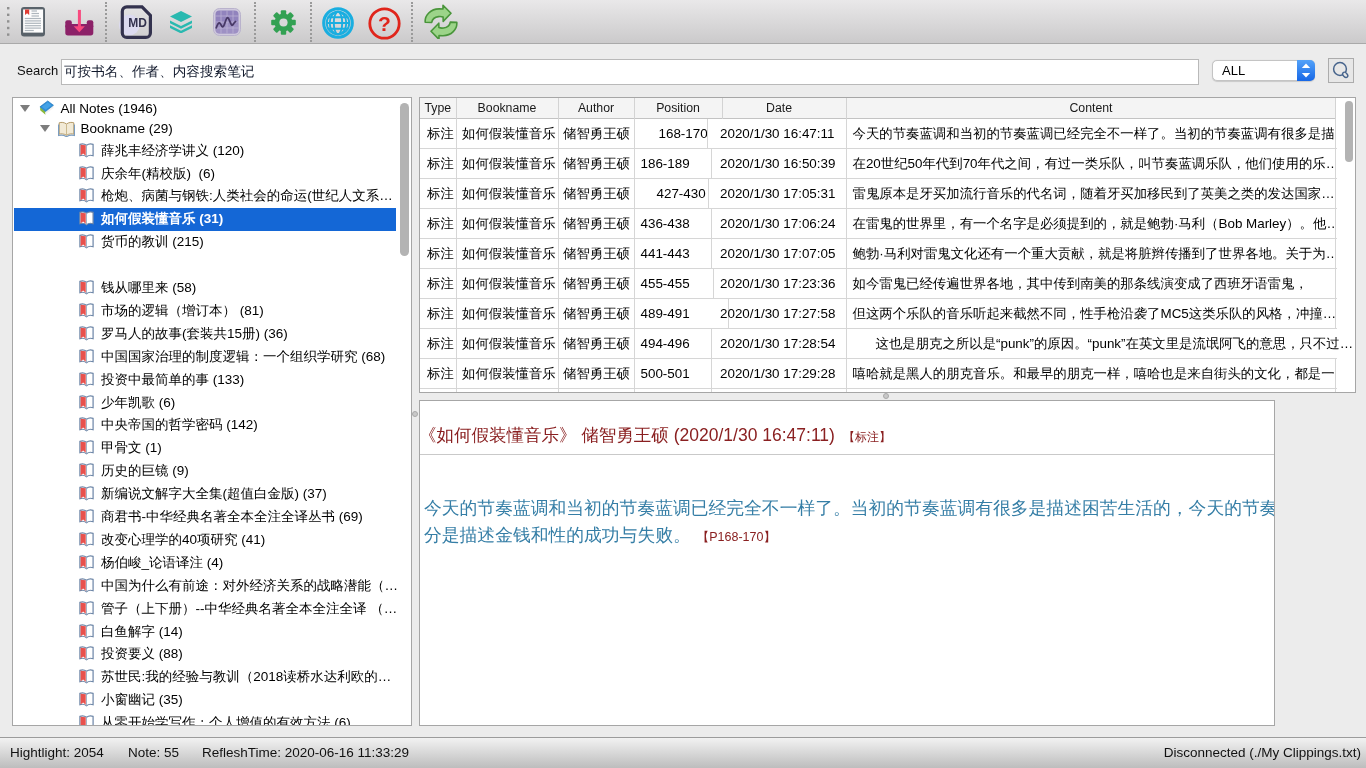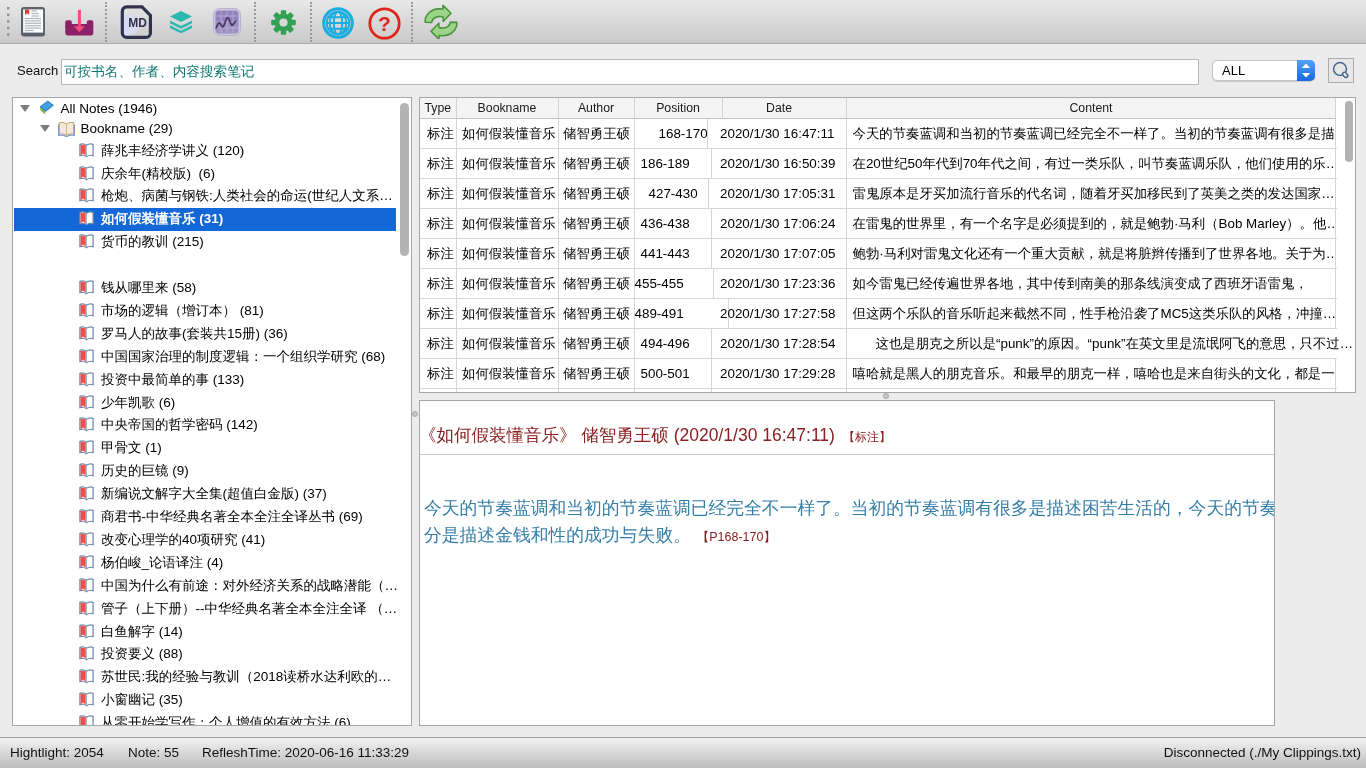--- a/index.html
+++ b/index.html
@@ -7,21 +7,21 @@
 font-family:"Liberation Sans",sans-serif;}
 .abs{position:absolute}
 
 #toolbar{position:absolute;left:0;top:0;width:1366px;height:44px;
 background:linear-gradient(#e9e8e9,#cbcacb);border-bottom:1px solid #a9a9a9}
 .tdiv{position:absolute;top:2px;height:40px;width:0;
 border-left:2px dotted #9a9a9a}
 
 #searchlabel{position:absolute;left:17px;top:63px;font-size:13px;color:#111}
 #searchbox{position:absolute;left:61px;top:59px;width:1138px;height:26px;
-background:#fff;border:1px solid #b9b9b9;font-size:13.6px;color:#0f766e;
+background:#fff;border:1px solid #b9b9b9;font-size:13.6px;color:#0f172a;
 line-height:24px;padding-left:2px}
 #dropdown{position:absolute;left:1212px;top:60px;width:103px;height:21px;
 background:#fff;border:1px solid #c4c4c4;border-radius:5px;
 box-shadow:0 0.5px 1px rgba(0,0,0,.15)}
 #dropdown .lbl{position:absolute;left:9px;top:2px;font-size:13px;color:#000}
 #dropdown .cap{position:absolute;right:-1px;top:-1px;width:18px;height:21px;
 background:linear-gradient(#53a2f9,#1767e6);border-radius:0 5px 5px 0}
 #searchbtn{position:absolute;left:1328px;top:58px;width:26px;height:25px;
 background:#e7e7e7;border:1px solid #acacac}
 
@@ -303,21 +303,21 @@
 <div class="tc" style="left:36.5px;width:102px;padding-left:5.5px">如何假装懂音乐</div>
 <div class="tc" style="left:138.5px;width:76px;padding-left:4.5px">储智勇王硕</div>
 <div class="tc" style="left:214.5px;width:77.5px;padding-left:6px">186-189</div>
 <div class="tc" style="left:292px;width:135px;padding-left:8px">2020/1/30 16:50:39</div>
 <div class="tc" style="left:427px;width:489px;padding-left:5.5px">在20世纪50年代到70年代之间，有过一类乐队，叫节奏蓝调乐队，他们使用的乐…</div>
 </div>
 <div class="tr" style="top:81px">
 <div class="tc" style="left:0px;width:36.5px;padding-left:7px">标注</div>
 <div class="tc" style="left:36.5px;width:102px;padding-left:5.5px">如何假装懂音乐</div>
 <div class="tc" style="left:138.5px;width:76px;padding-left:4.5px">储智勇王硕</div>
-<div class="tc" style="left:214.5px;width:74px;padding-left:14px">427-430</div>
+<div class="tc" style="left:214.5px;width:74px;padding-left:22px">427-430</div>
 <div class="tc" style="left:292px;width:135px;padding-left:8px">2020/1/30 17:05:31</div>
 <div class="tc" style="left:427px;width:489px;padding-left:5.5px">雷鬼原本是牙买加流行音乐的代名词，随着牙买加移民到了英美之类的发达国家…</div>
 </div>
 <div class="tr" style="top:111px">
 <div class="tc" style="left:0px;width:36.5px;padding-left:7px">标注</div>
 <div class="tc" style="left:36.5px;width:102px;padding-left:5.5px">如何假装懂音乐</div>
 <div class="tc" style="left:138.5px;width:76px;padding-left:4.5px">储智勇王硕</div>
 <div class="tc" style="left:214.5px;width:77.5px;padding-left:6px">436-438</div>
 <div class="tc" style="left:292px;width:135px;padding-left:8px">2020/1/30 17:06:24</div>
 <div class="tc" style="left:427px;width:489px;padding-left:5.5px">在雷鬼的世界里，有一个名字是必须提到的，就是鲍勃·马利（Bob Marley）。他…</div>
@@ -327,29 +327,29 @@
 <div class="tc" style="left:36.5px;width:102px;padding-left:5.5px">如何假装懂音乐</div>
 <div class="tc" style="left:138.5px;width:76px;padding-left:4.5px">储智勇王硕</div>
 <div class="tc" style="left:214.5px;width:77.5px;padding-left:6px">441-443</div>
 <div class="tc" style="left:292px;width:135px;padding-left:8px">2020/1/30 17:07:05</div>
 <div class="tc" style="left:427px;width:489px;padding-left:5.5px">鲍勃·马利对雷鬼文化还有一个重大贡献，就是将脏辫传播到了世界各地。关于为…</div>
 </div>
 <div class="tr" style="top:171px">
 <div class="tc" style="left:0px;width:36.5px;padding-left:7px">标注</div>
 <div class="tc" style="left:36.5px;width:102px;padding-left:5.5px">如何假装懂音乐</div>
 <div class="tc" style="left:138.5px;width:76px;padding-left:4.5px">储智勇王硕</div>
-<div class="tc" style="left:214.5px;width:79px;">455-455</div>
+<div class="tc" style="left:214.5px;width:79px;padding-left:6px">455-455</div>
 <div class="tc" style="left:292px;width:135px;padding-left:8px">2020/1/30 17:23:36</div>
 <div class="tc" style="left:427px;width:489px;padding-left:5.5px">如今雷鬼已经传遍世界各地，其中传到南美的那条线演变成了西班牙语雷鬼，</div>
 </div>
 <div class="tr" style="top:201px">
 <div class="tc" style="left:0px;width:36.5px;padding-left:7px">标注</div>
 <div class="tc" style="left:36.5px;width:102px;padding-left:5.5px">如何假装懂音乐</div>
 <div class="tc" style="left:138.5px;width:76px;padding-left:4.5px">储智勇王硕</div>
-<div class="tc" style="left:214.5px;width:94px;">489-491</div>
+<div class="tc" style="left:214.5px;width:94px;padding-left:6px">489-491</div>
 <div class="tc" style="left:292px;width:135px;padding-left:8px">2020/1/30 17:27:58</div>
 <div class="tc" style="left:427px;width:489px;padding-left:5.5px">但这两个乐队的音乐听起来截然不同，性手枪沿袭了MC5这类乐队的风格，冲撞…</div>
 </div>
 <div class="tr" style="top:231px">
 <div class="tc" style="left:0px;width:36.5px;padding-left:7px">标注</div>
 <div class="tc" style="left:36.5px;width:102px;padding-left:5.5px">如何假装懂音乐</div>
 <div class="tc" style="left:138.5px;width:76px;padding-left:4.5px">储智勇王硕</div>
 <div class="tc" style="left:214.5px;width:77.5px;padding-left:6px">494-496</div>
 <div class="tc" style="left:292px;width:135px;padding-left:8px">2020/1/30 17:28:54</div>
 <div class="tc" style="left:450px;width:489px;padding-left:5.5px">这也是朋克之所以是“punk”的原因。“punk”在英文里是流氓阿飞的意思，只不过…</div>

